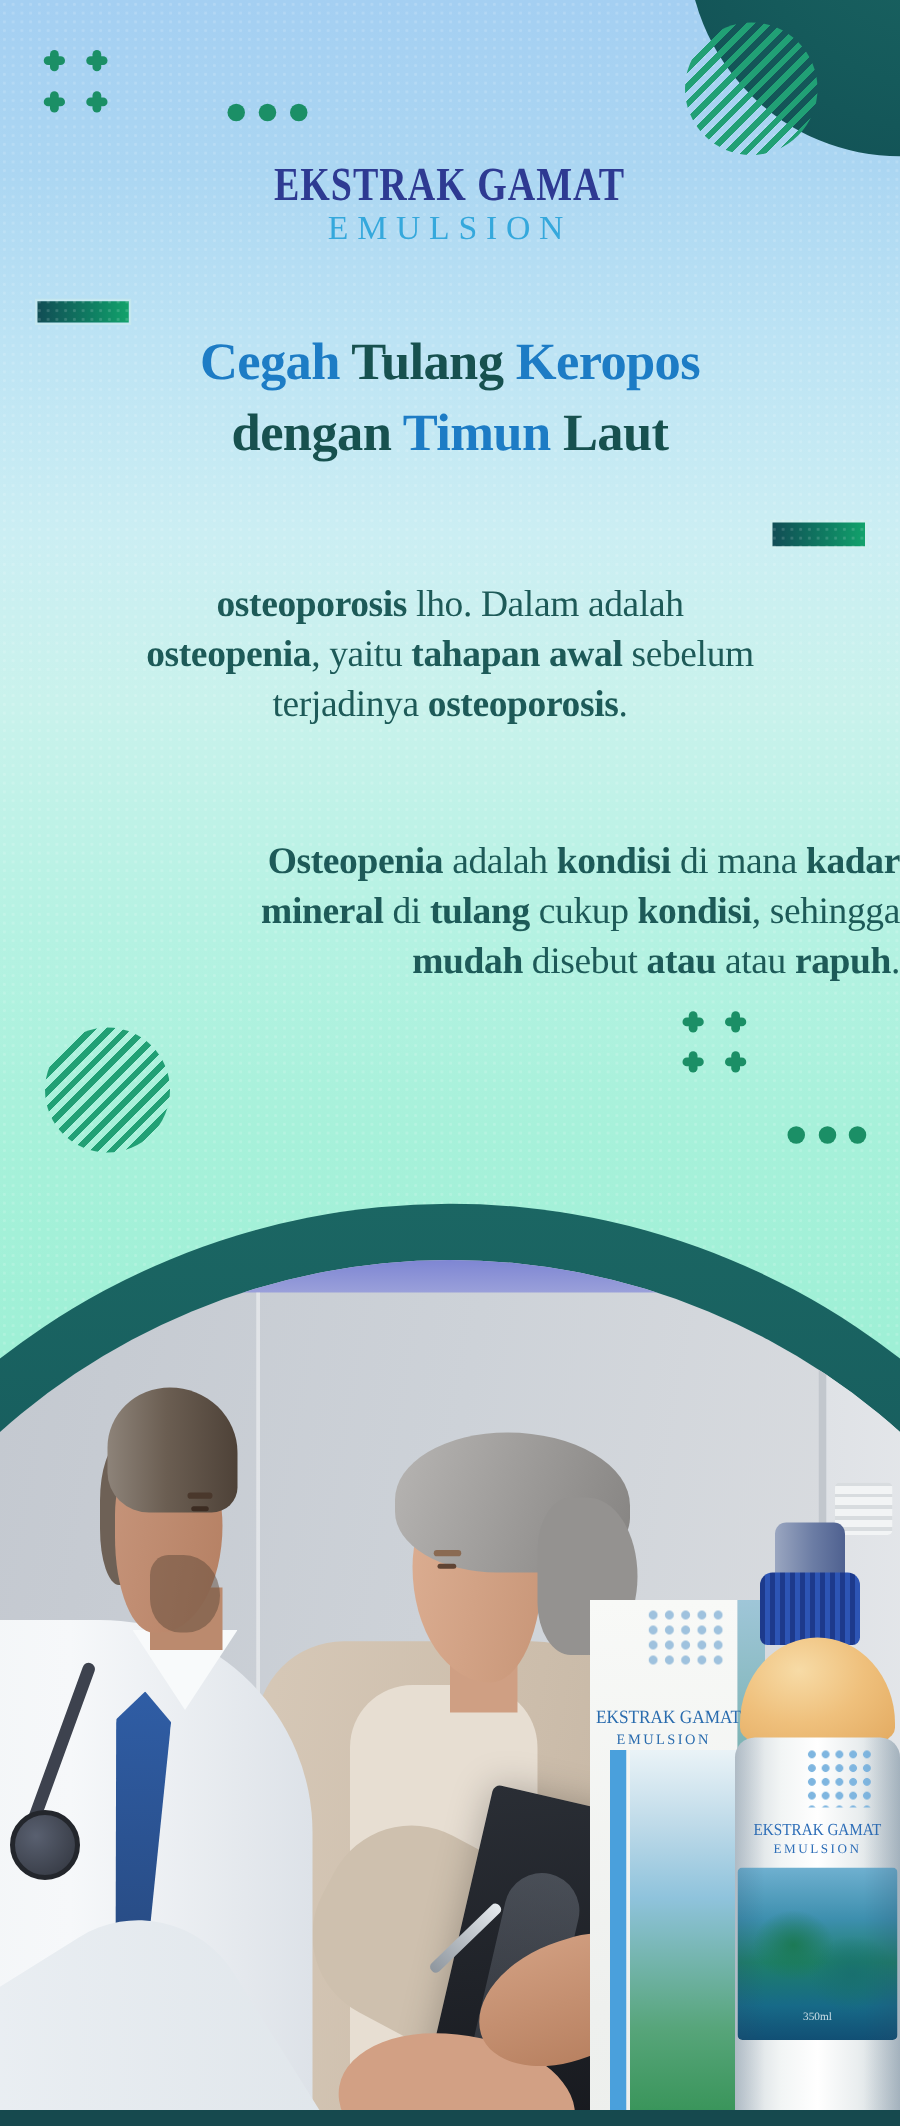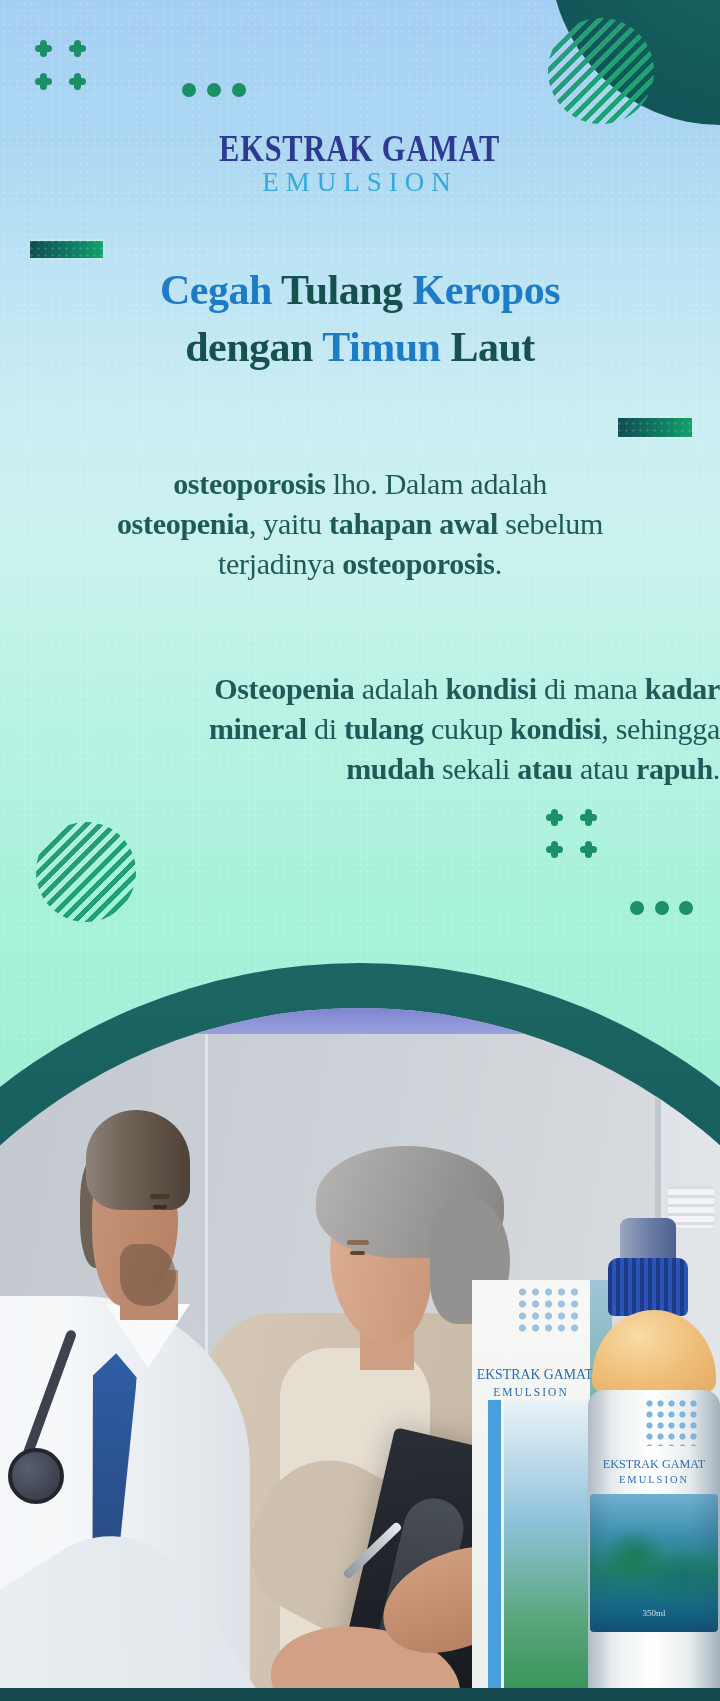--- a/index.html
+++ b/index.html
@@ -185,21 +185,21 @@
     </h1>
 
   <p class="para p1" style="margin:0">
       <span class="tline"><span class="b">osteoporosis</span><span> lho. Dalam adalah</span></span>
       <span class="tline"><span class="b">osteopenia</span><span>, yaitu </span><span class="b">tahapan awal</span><span> sebelum</span></span>
       <span class="tline"><span>terjadinya </span><span class="b">osteoporosis</span><span>.</span></span>
     </p>
   <p class="para p2" style="margin:0">
       <span class="tline"><span class="b">Osteopenia</span><span> adalah </span><span class="b">kondisi</span><span> di mana </span><span class="b">kadar</span></span>
       <span class="tline"><span class="b">mineral</span><span> di </span><span class="b">tulang</span><span> cukup </span><span class="b">kondisi</span><span>, sehingga</span></span>
-      <span class="tline"><span class="b">mudah</span><span> sekali </span><span class="b">atau</span><span> atau </span><span class="b">rapuh</span><span>.</span></span>
+      <span class="tline"><span class="b">mudah</span><span> disebut </span><span class="b">atau</span><span> atau </span><span class="b">rapuh</span><span>.</span></span>
     </p>
 
   <div class="arch"></div>
   <div class="photo">
     <div class="wall"></div>
     <div class="wall-strip"></div>
     <div class="door-col"></div>
     <div class="vent"></div>
     <div class="seam"></div>
     <div class="plant"></div>

